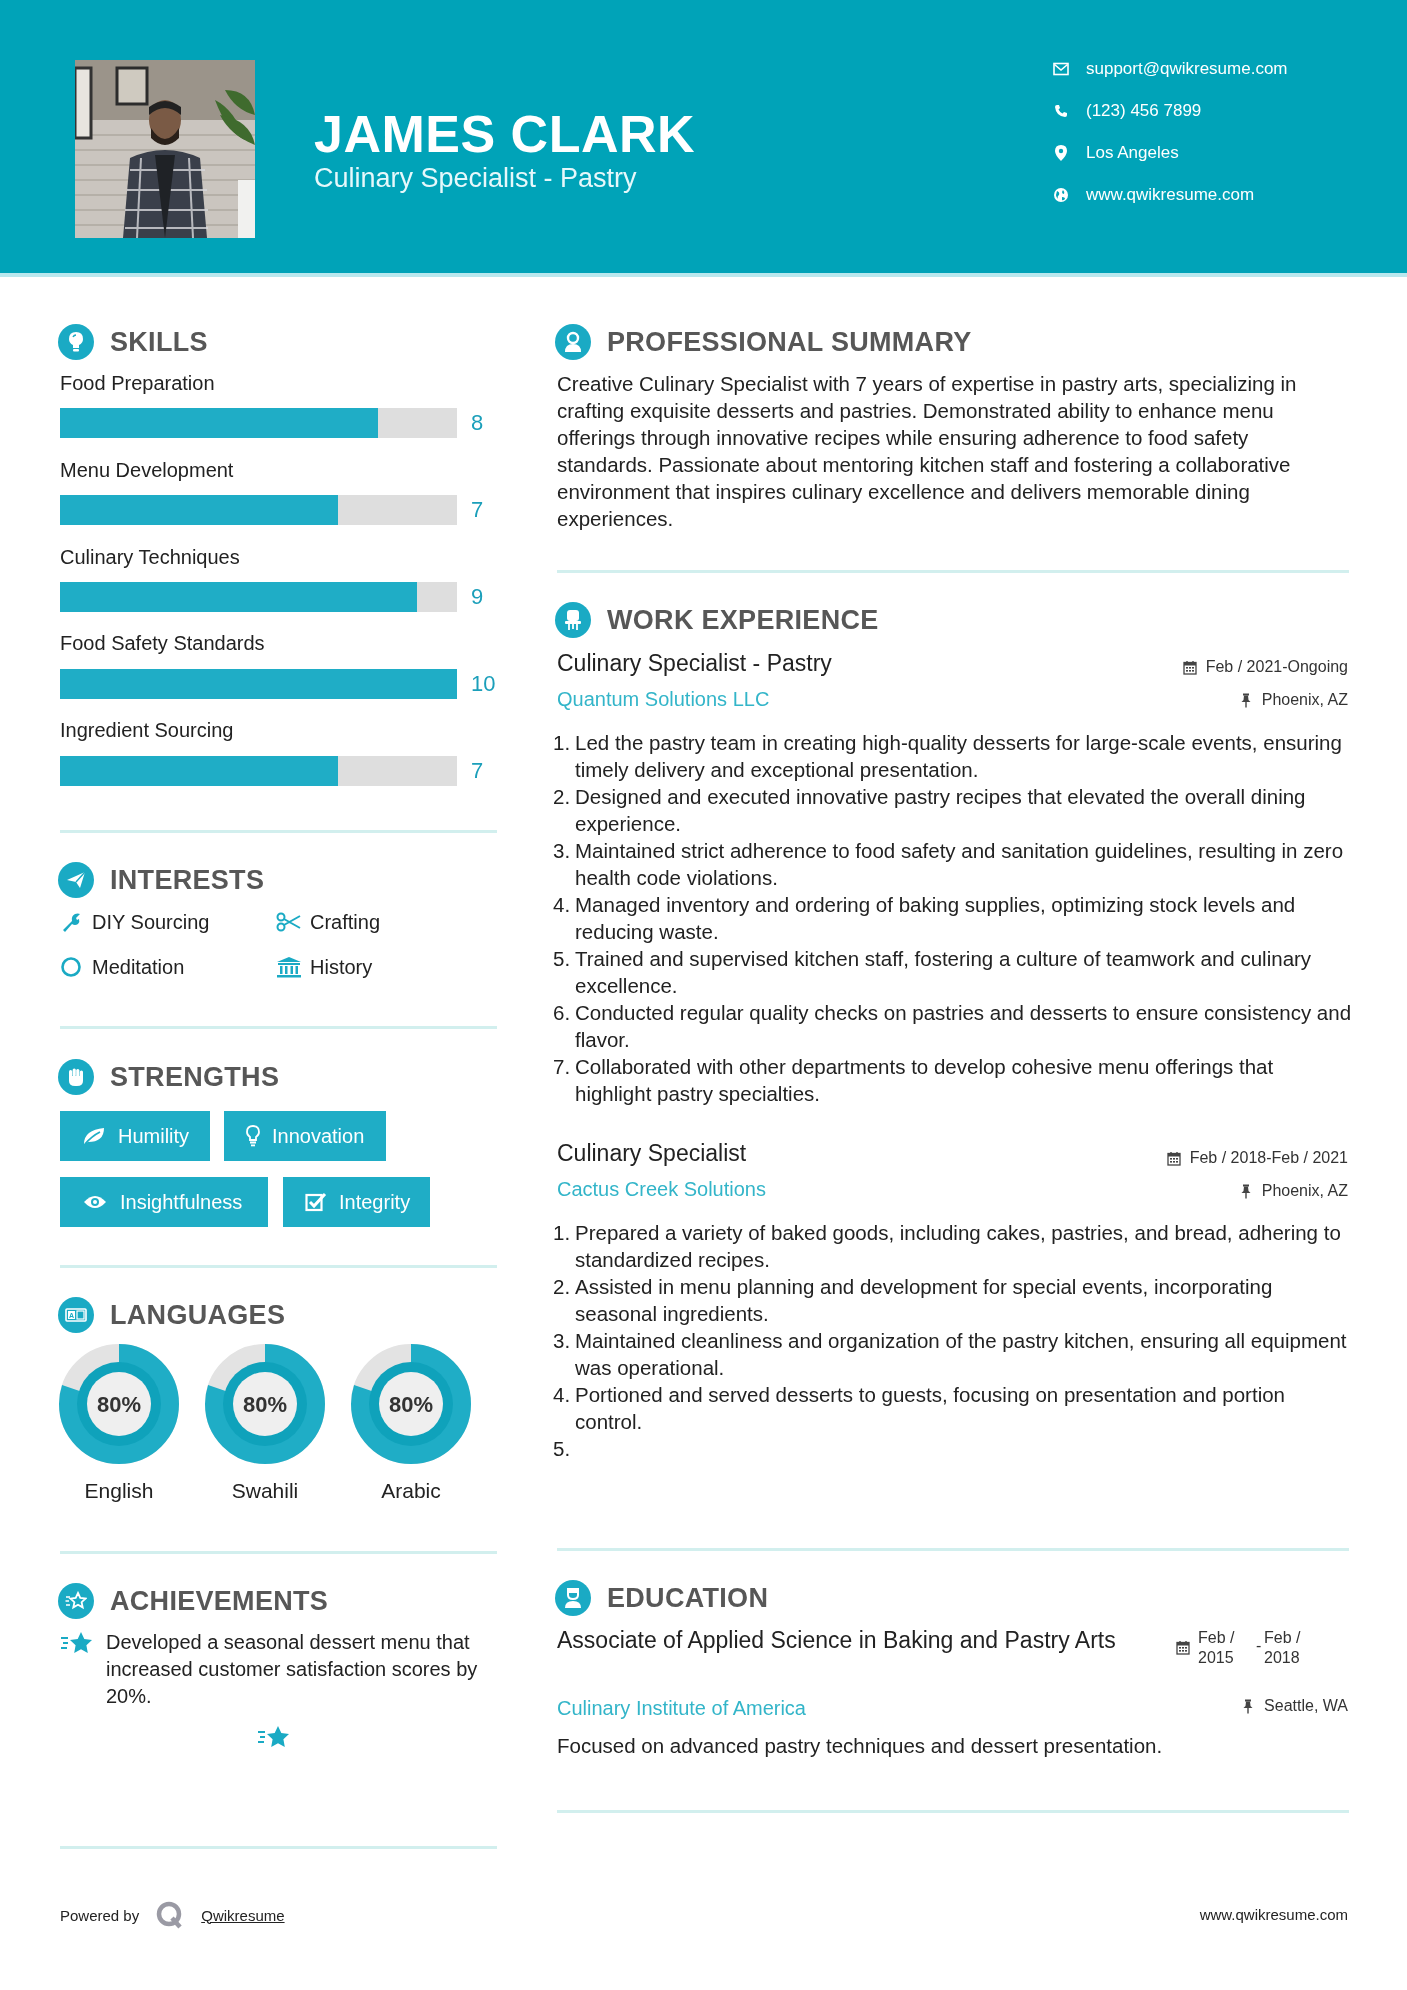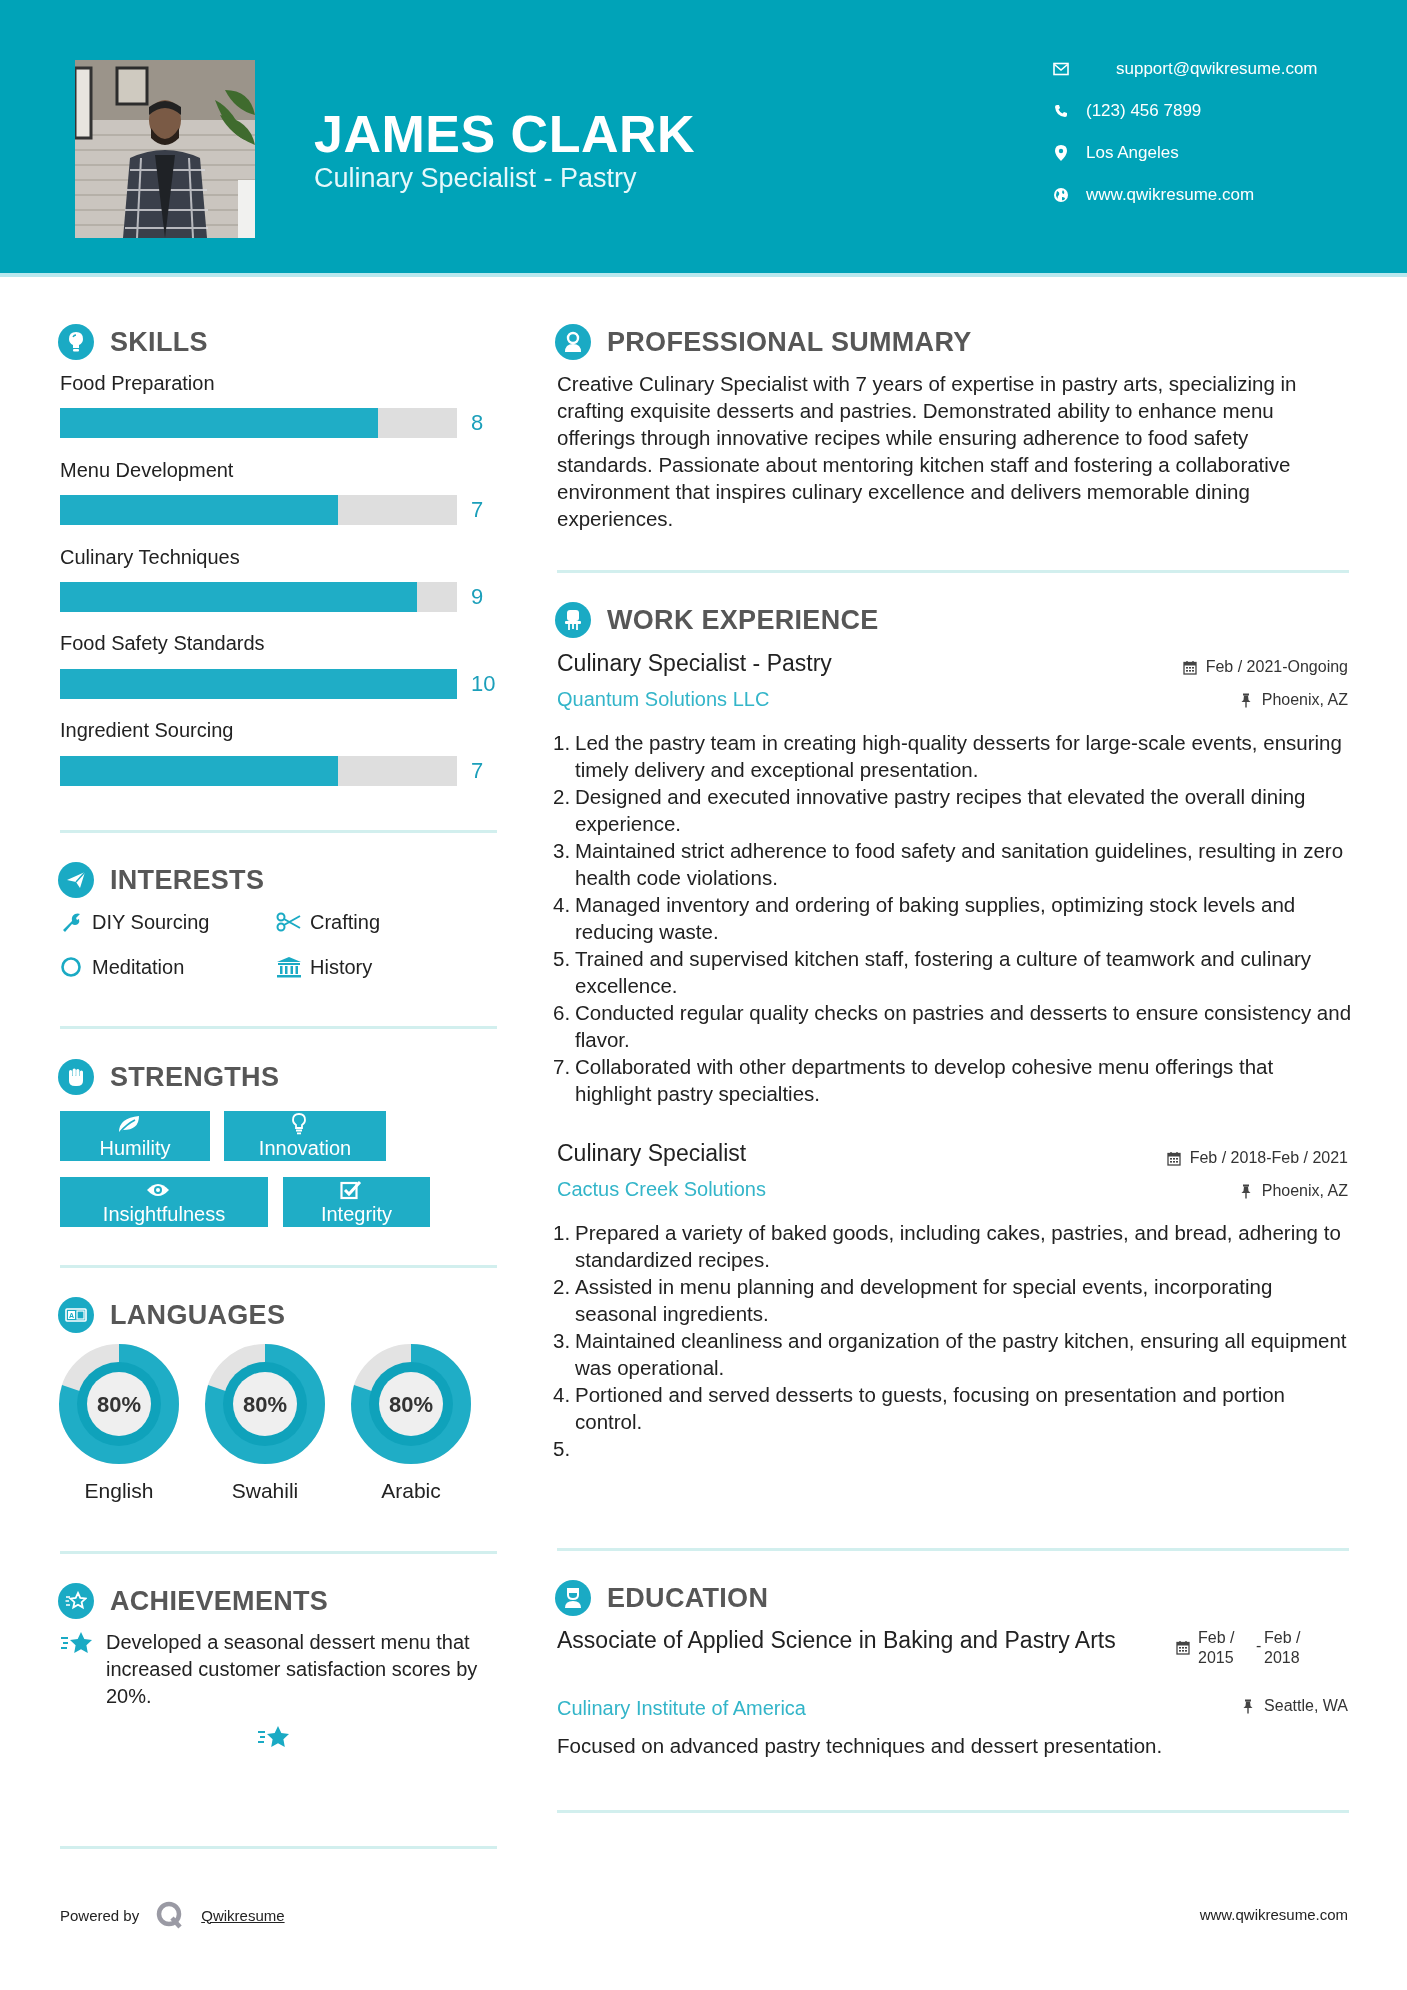--- a/index.html
+++ b/index.html
@@ -26,21 +26,21 @@
   .skill-name { left: 60px; font-size: 20px; color: #222; white-space: nowrap; }
   .skill-track { left: 60px; width: 397px; height: 30px; background: #dedede; }
   .skill-fill { position: absolute; left: 0; top: 0; height: 30px; background: #1fadc6; }
   .skill-val { left: 471px; font-size: 22px; color: #1b9fba; }
 
   
   .interest { display: flex; align-items: center; font-size: 20px; color: #222; white-space: nowrap; }
   .interest .i-icon { width: 26px; height: 26px; display: inline-flex; align-items: center; justify-content: center; margin-right: 8px; }
 
   
-  .tag { height: 50px; background: #1fadc6; color: #fff; font-size: 20px; display: flex; align-items: center; padding: 0 2px; white-space: nowrap; flex-direction: column; }
+  .tag { height: 50px; background: #1fadc6; color: #fff; font-size: 20px; display: flex; align-items: center; padding: 0 22px; white-space: nowrap; }
   .tag .t-icon { width: 26px; height: 26px; display: inline-flex; align-items: center; justify-content: center; margin-right: 12px; }
 
   
   .donut { width: 122px; height: 122px; }
   .donut-text { font-size: 22px; font-weight: bold; fill: #333; font-family: "Liberation Sans", "DejaVu Sans", sans-serif; }
   .lang-label { width: 150px; text-align: center; font-size: 21px; color: #222; }
 
   
   .ach { left: 60px; width: 440px; display: flex; justify-content: center; }
   .ach .a-icon { width: 34px; flex: 0 0 34px; height: 28px; margin-right: 12px; margin-top: 1px; }
@@ -106,21 +106,21 @@
       <line x1="66" y1="98" x2="62" y2="178"></line>
         <line x1="114" y1="98" x2="118" y2="178"></line>
     </g>
     <path d="M80 95 L90 178 L100 95 Z" fill="#1f2226"></path>
   </svg>
 </div>
 
 <div class="abs name">JAMES CLARK</div>
 <div class="abs subtitle">Culinary Specialist - Pastry</div>
 
-<div class="abs contact-item" style="top:57px;gap:30px;">
+<div class="abs contact-item" style="top:57px;">
   <span class="ci-icon">
     <svg width="16" height="14" viewBox="0 0 16 14">
         <rect x="1" y="1.5" width="14" height="11" fill="none" stroke="#fff" stroke-width="1.6"></rect>
         <path d="M1.5 2.5 L8 8 L14.5 2.5" fill="none" stroke="#fff" stroke-width="1.6"></path>
       </svg>
   </span>
   <span>support@qwikresume.com</span>
 </div>
 <div class="abs contact-item" style="top:99px;">
   <span class="ci-icon">

